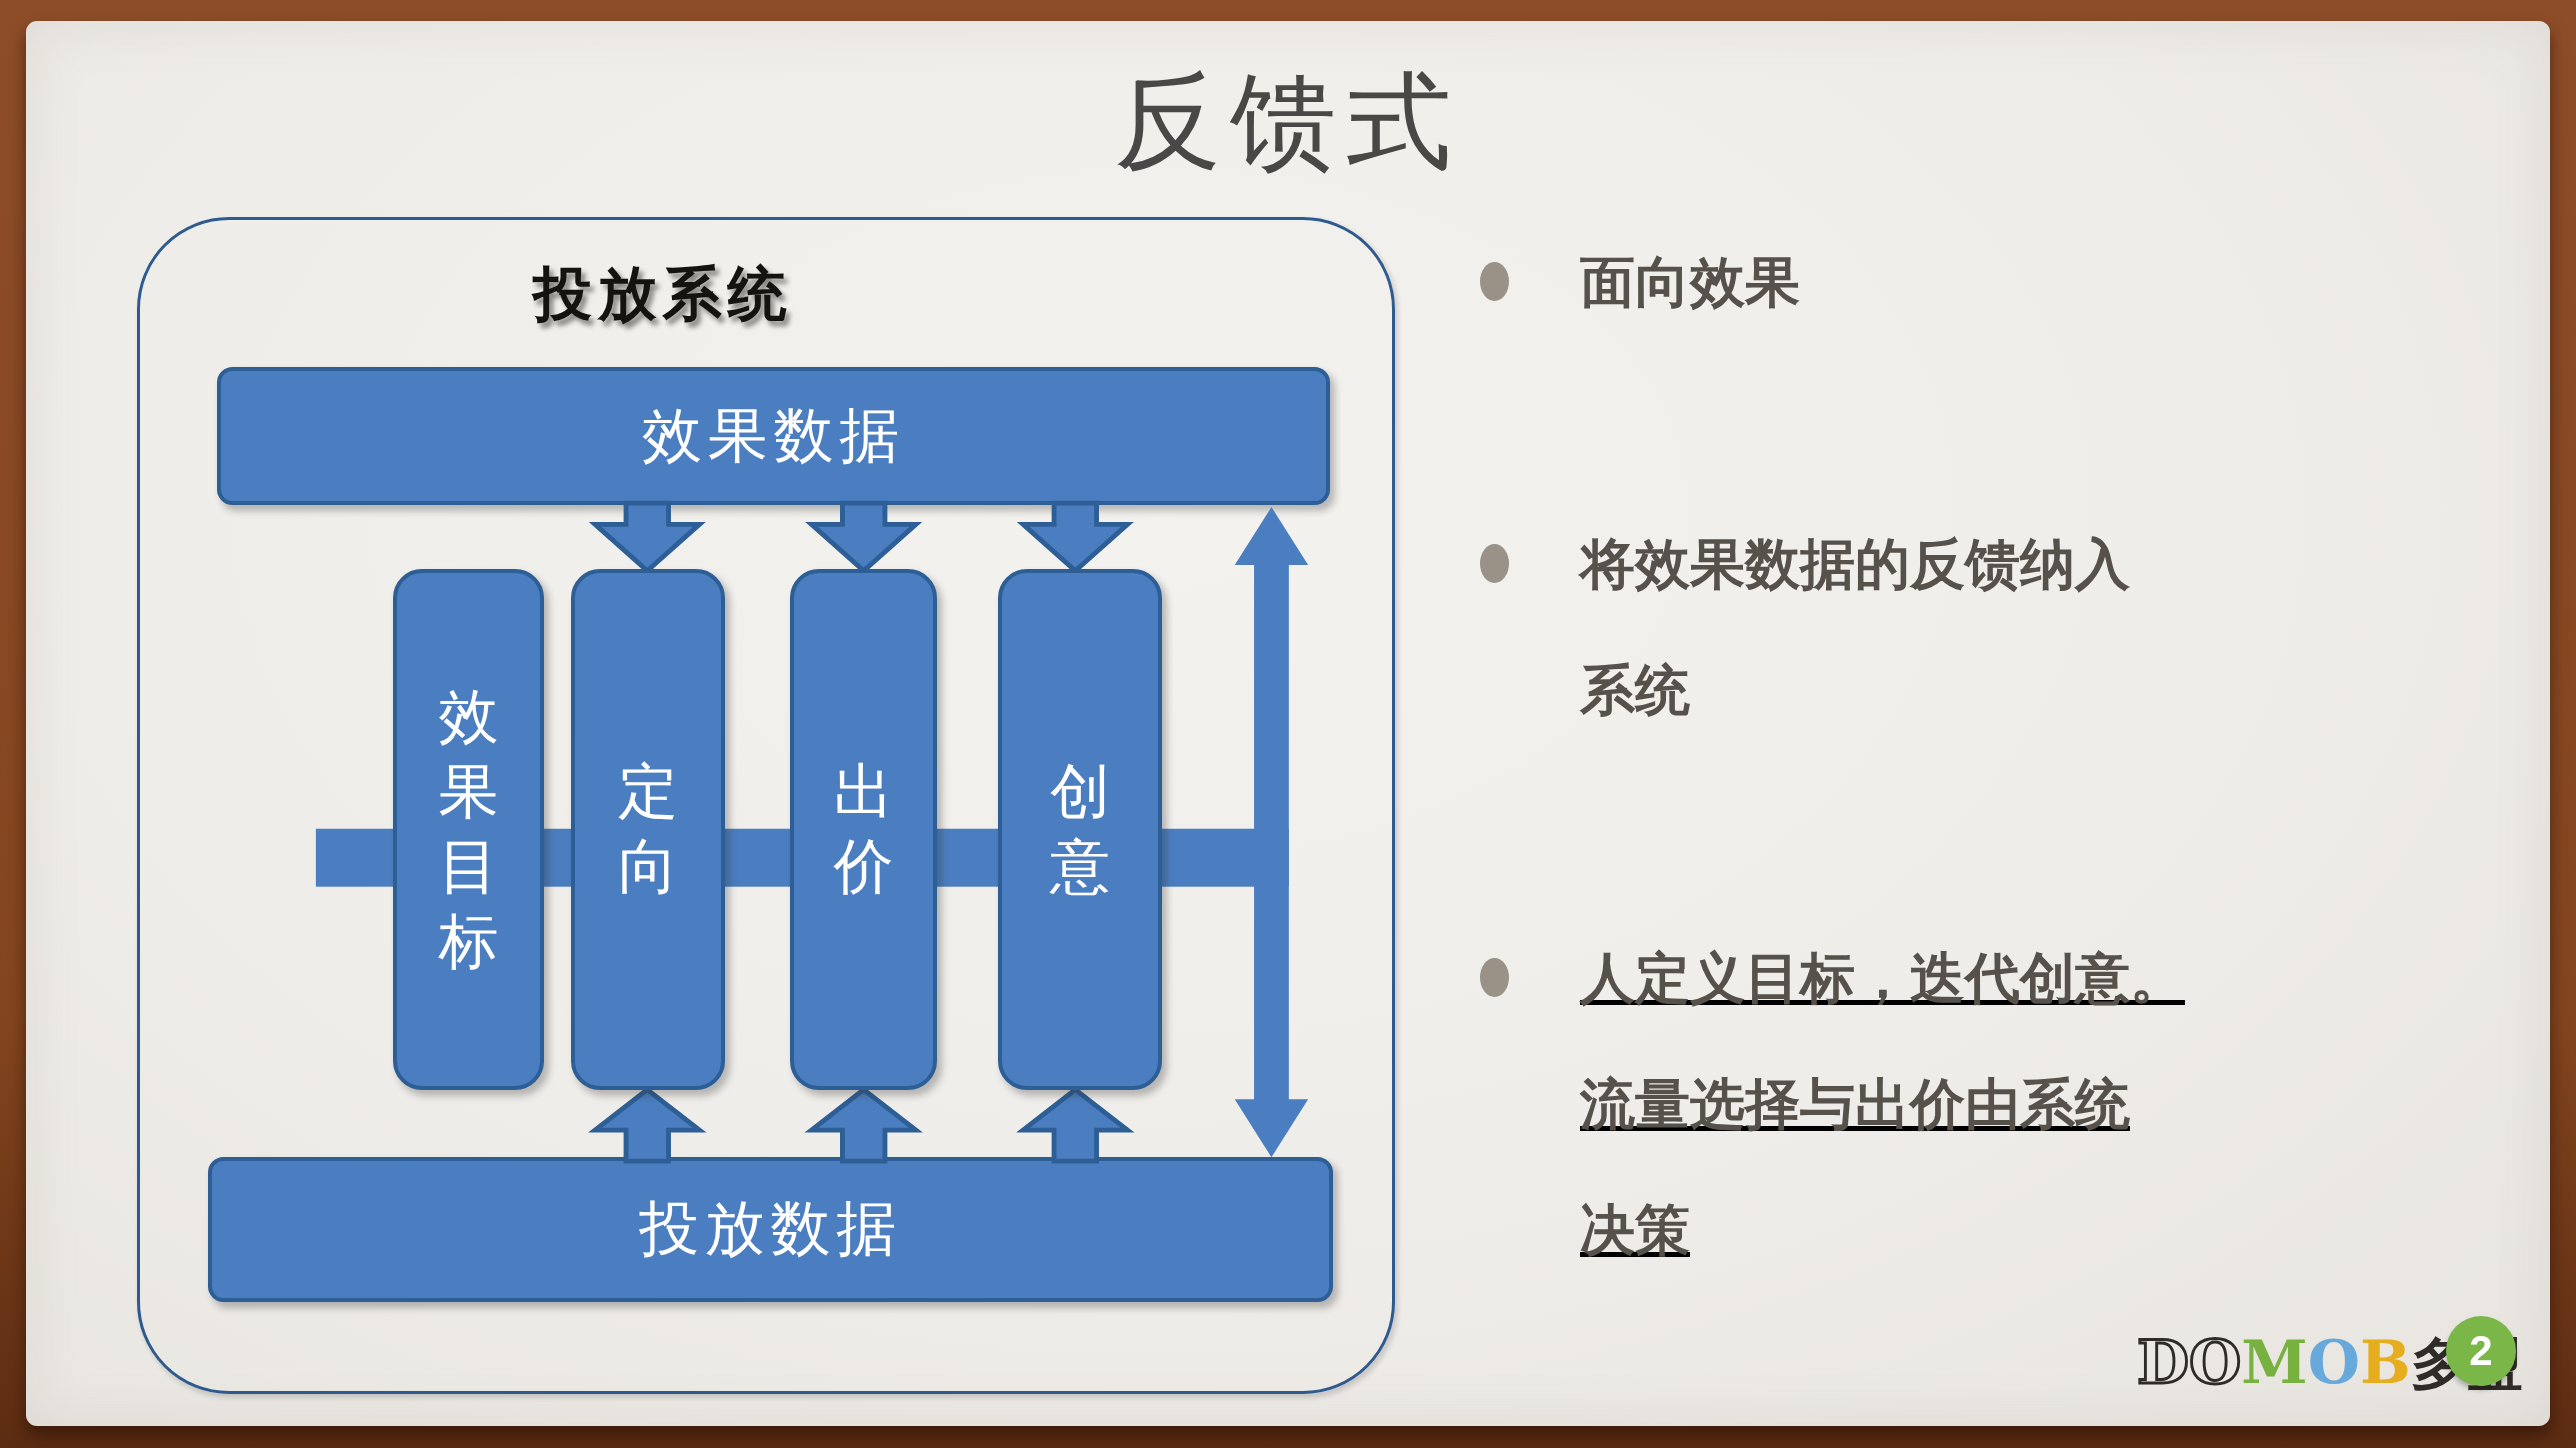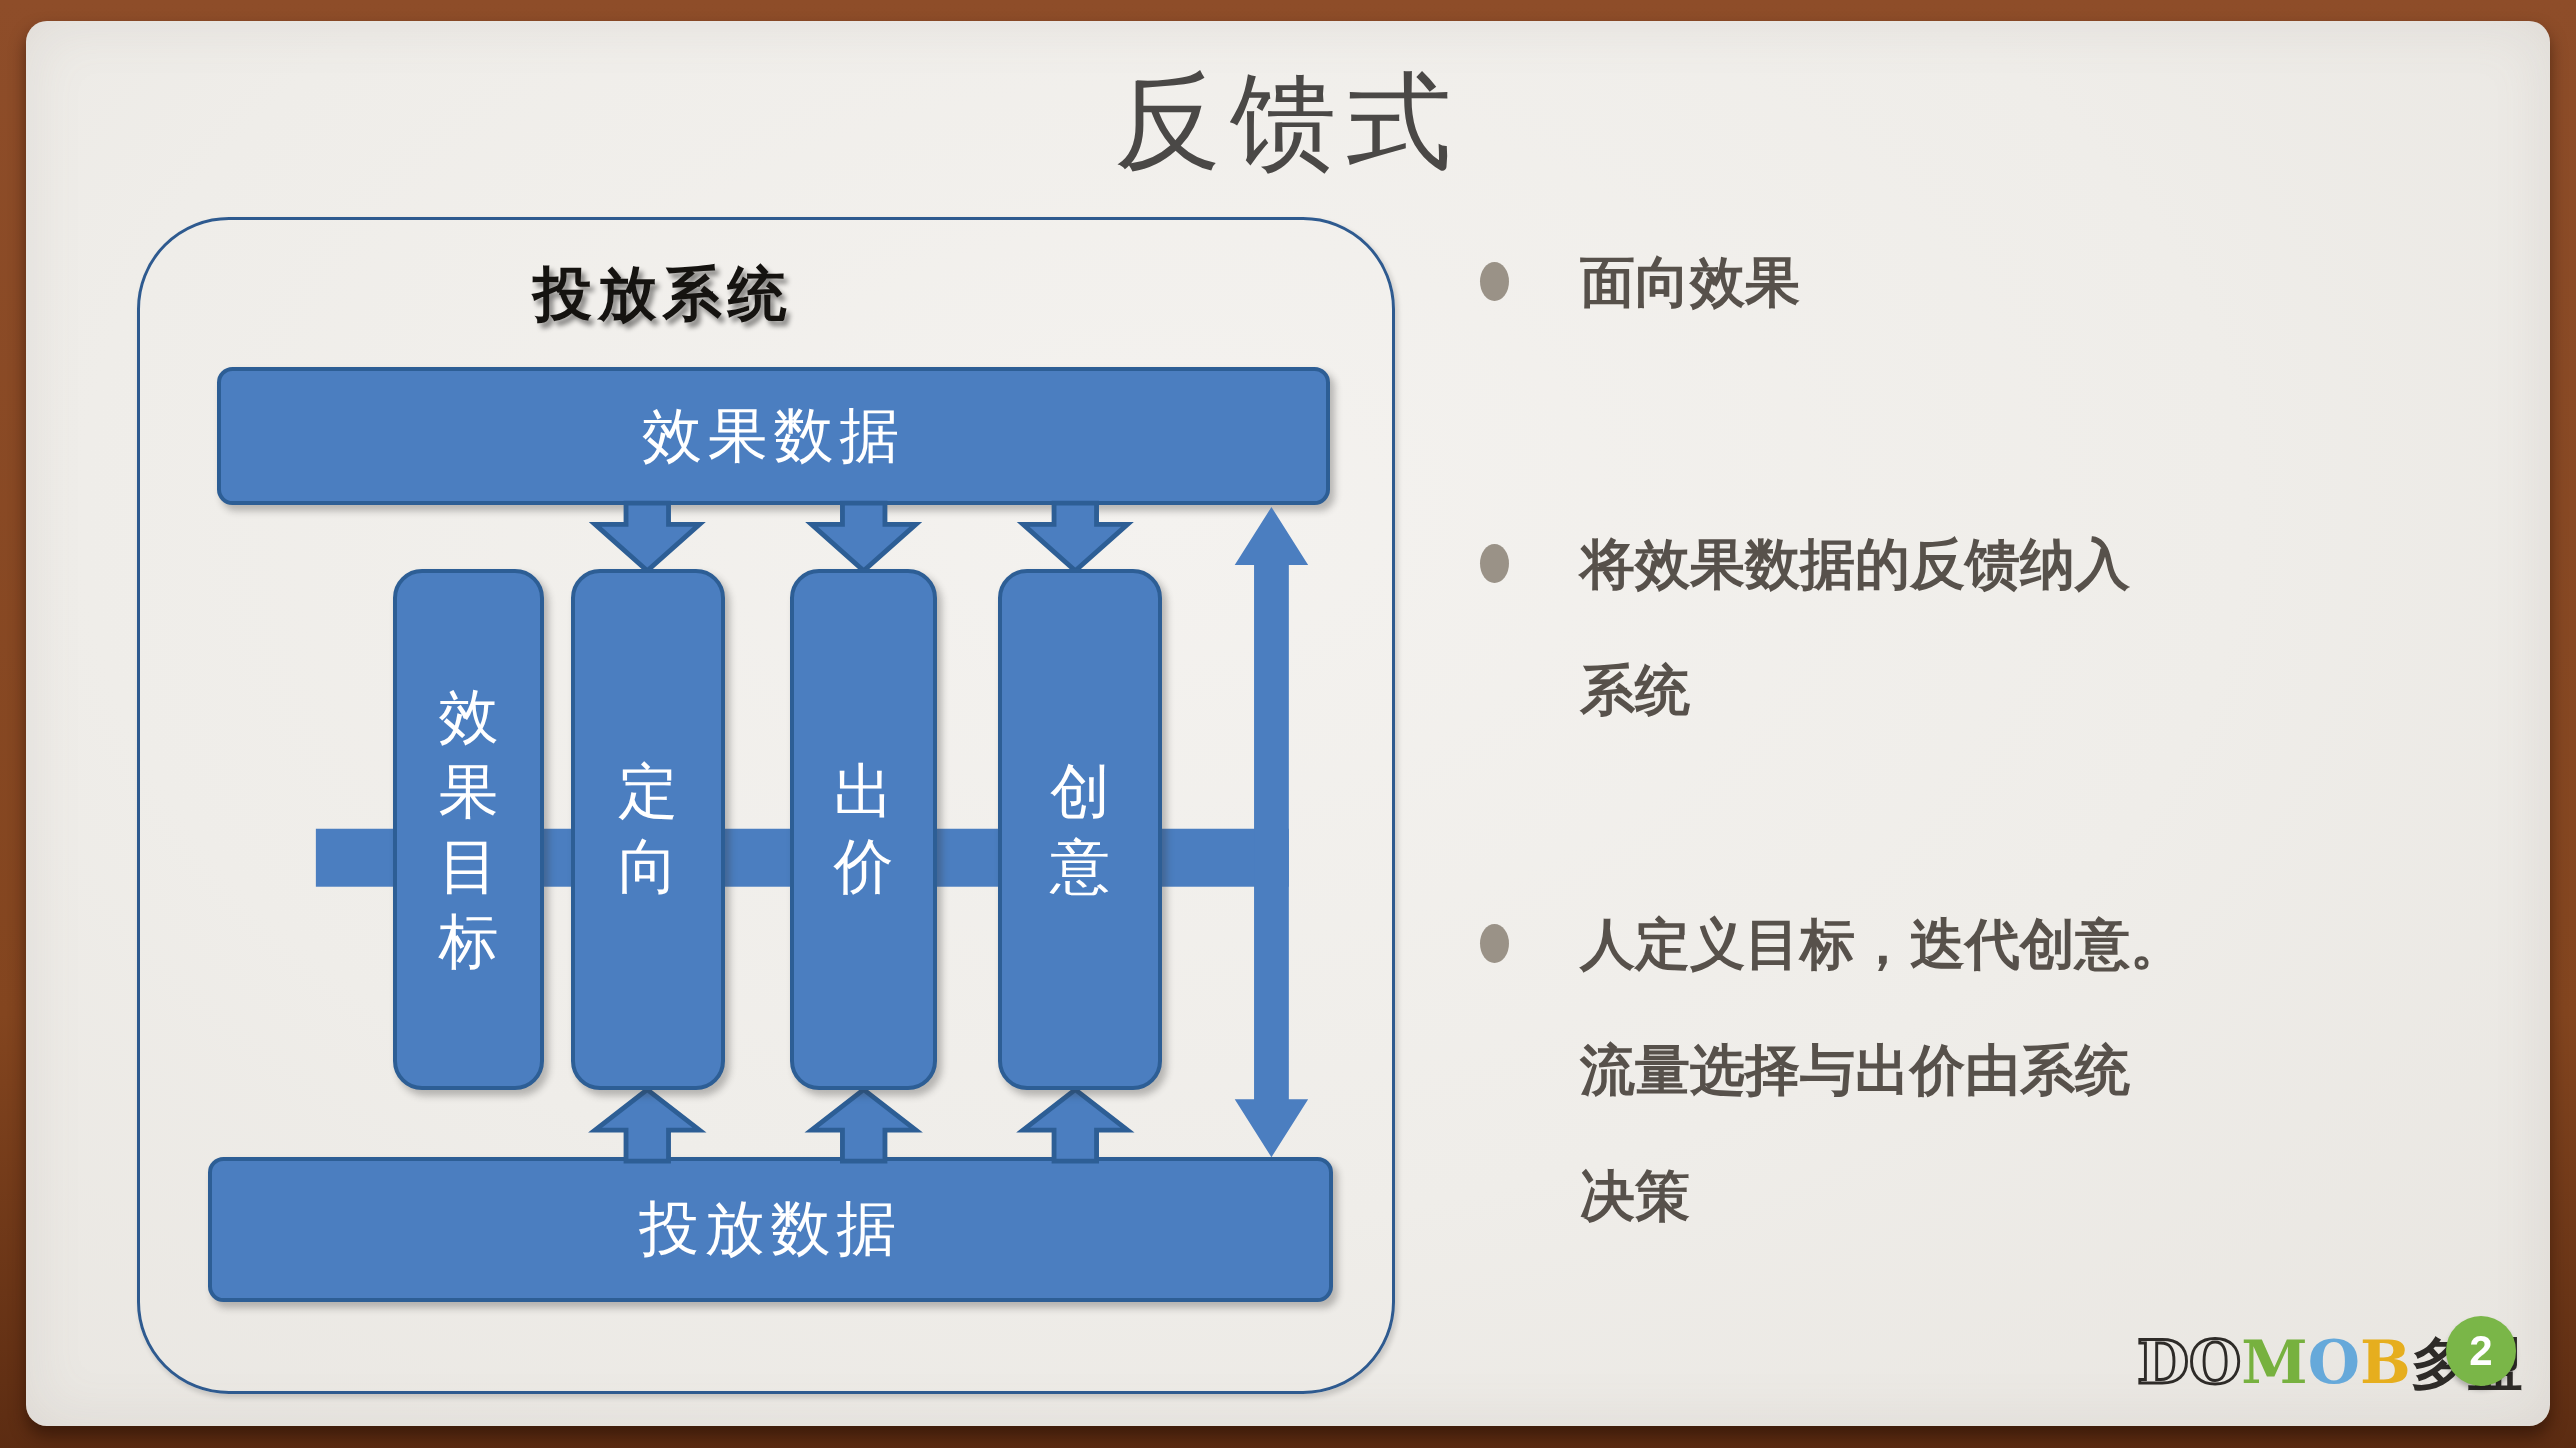--- a/index.html
+++ b/index.html
@@ -4,21 +4,21 @@
 <style>
   html,body{margin:0;padding:0;}
   body{
     width:2576px;height:1449px;overflow:hidden;position:relative;
     background:linear-gradient(180deg,#8e4d29 0%,#83451f 70%,#5c2c12 100%);
     font-family:"Liberation Sans","DejaVu Sans",sans-serif;
   }
   .slide-card{
     position:absolute;left:26px;top:21px;width:2524px;height:1405px;
     background:radial-gradient(ellipse at 45% 35%, #f4f2ef 0%, #efede9 55%, #e8e5e0 100%);
-    border-radius:21px;
+    border-radius:11px;
     box-shadow:0 9.7px 15.5px rgba(35,12,4,.55), inset 0 0 58px rgba(120,110,95,.12);
   }
   .slide-title{
     position:absolute;left:0;top:29px;width:2524px;text-align:center;
     font-family:"Liberation Serif","DejaVu Serif",serif;
     font-size:106px;line-height:145px;letter-spacing:9.7px;font-weight:500;
     color:var(--title-text,#4a4846);
   }
   
   .diagram{position:absolute;left:0;top:0;width:1401px;height:1401px;}
@@ -61,21 +61,21 @@
   .col-1{left:190px;width:154px;}
   .col-2{left:367px;width:151px;}
   .col-3{left:545px;width:154px;}
   .col-4{left:764px;width:147px;}
   .col-5{left:972px;width:164px;}
   
   .bullets{position:absolute;left:1454px;top:0;width:1053px;height:1401px;}
   .bullet{position:absolute;left:0;display:flex;align-items:flex-start;}
   .bullet-1{top:198px;}
   .bullet-2{top:480px;}
-  .bullet-3{top:860px;}
+  .bullet-3{top:894px;text-decoration:underline;}
   .bullet-dot{
     flex:none;width:29px;height:39px;border-radius:50%;
     background:var(--bullet-dot,#9a9287);margin-top:43px;
   }
   .bullet-text{
     margin-left:71px;white-space:pre-line;
     font-size:55px;line-height:126px;font-weight:700;
     color:var(--bullet-text,#57514b);
   }
   

